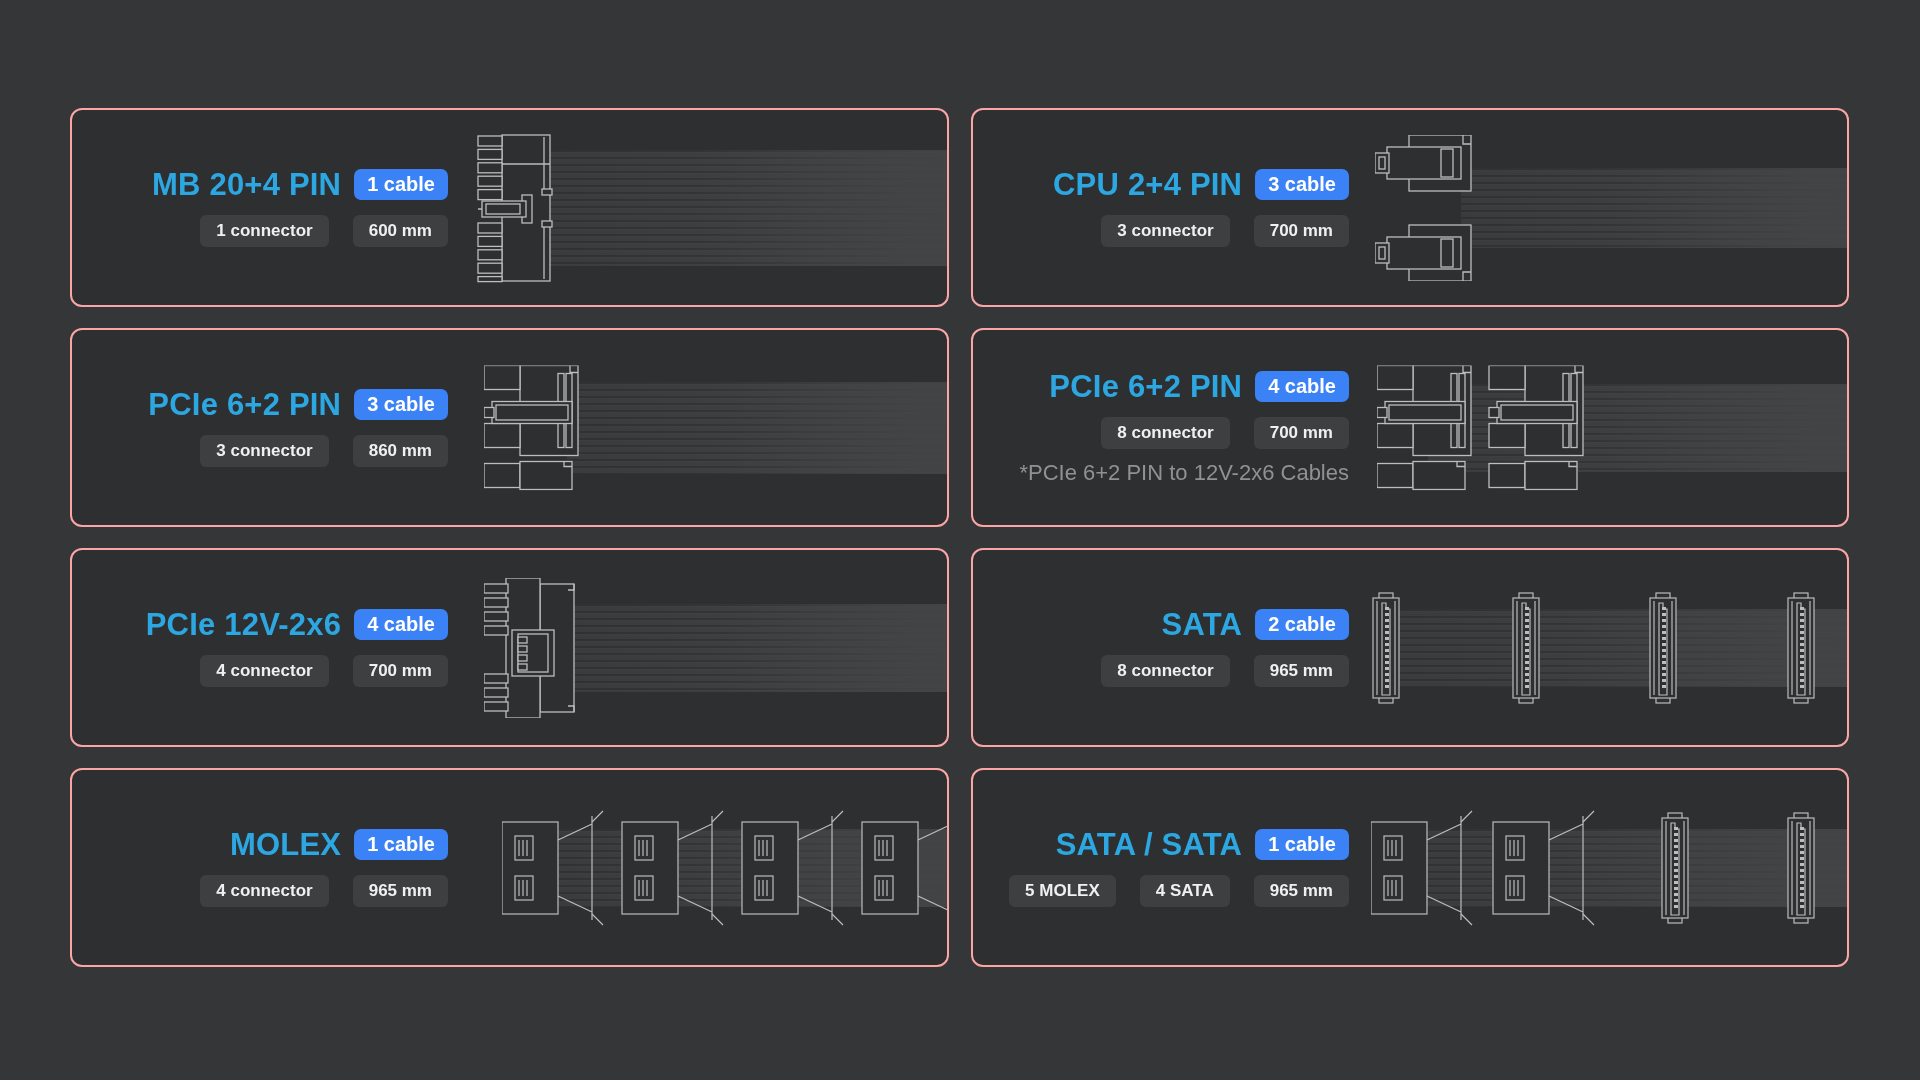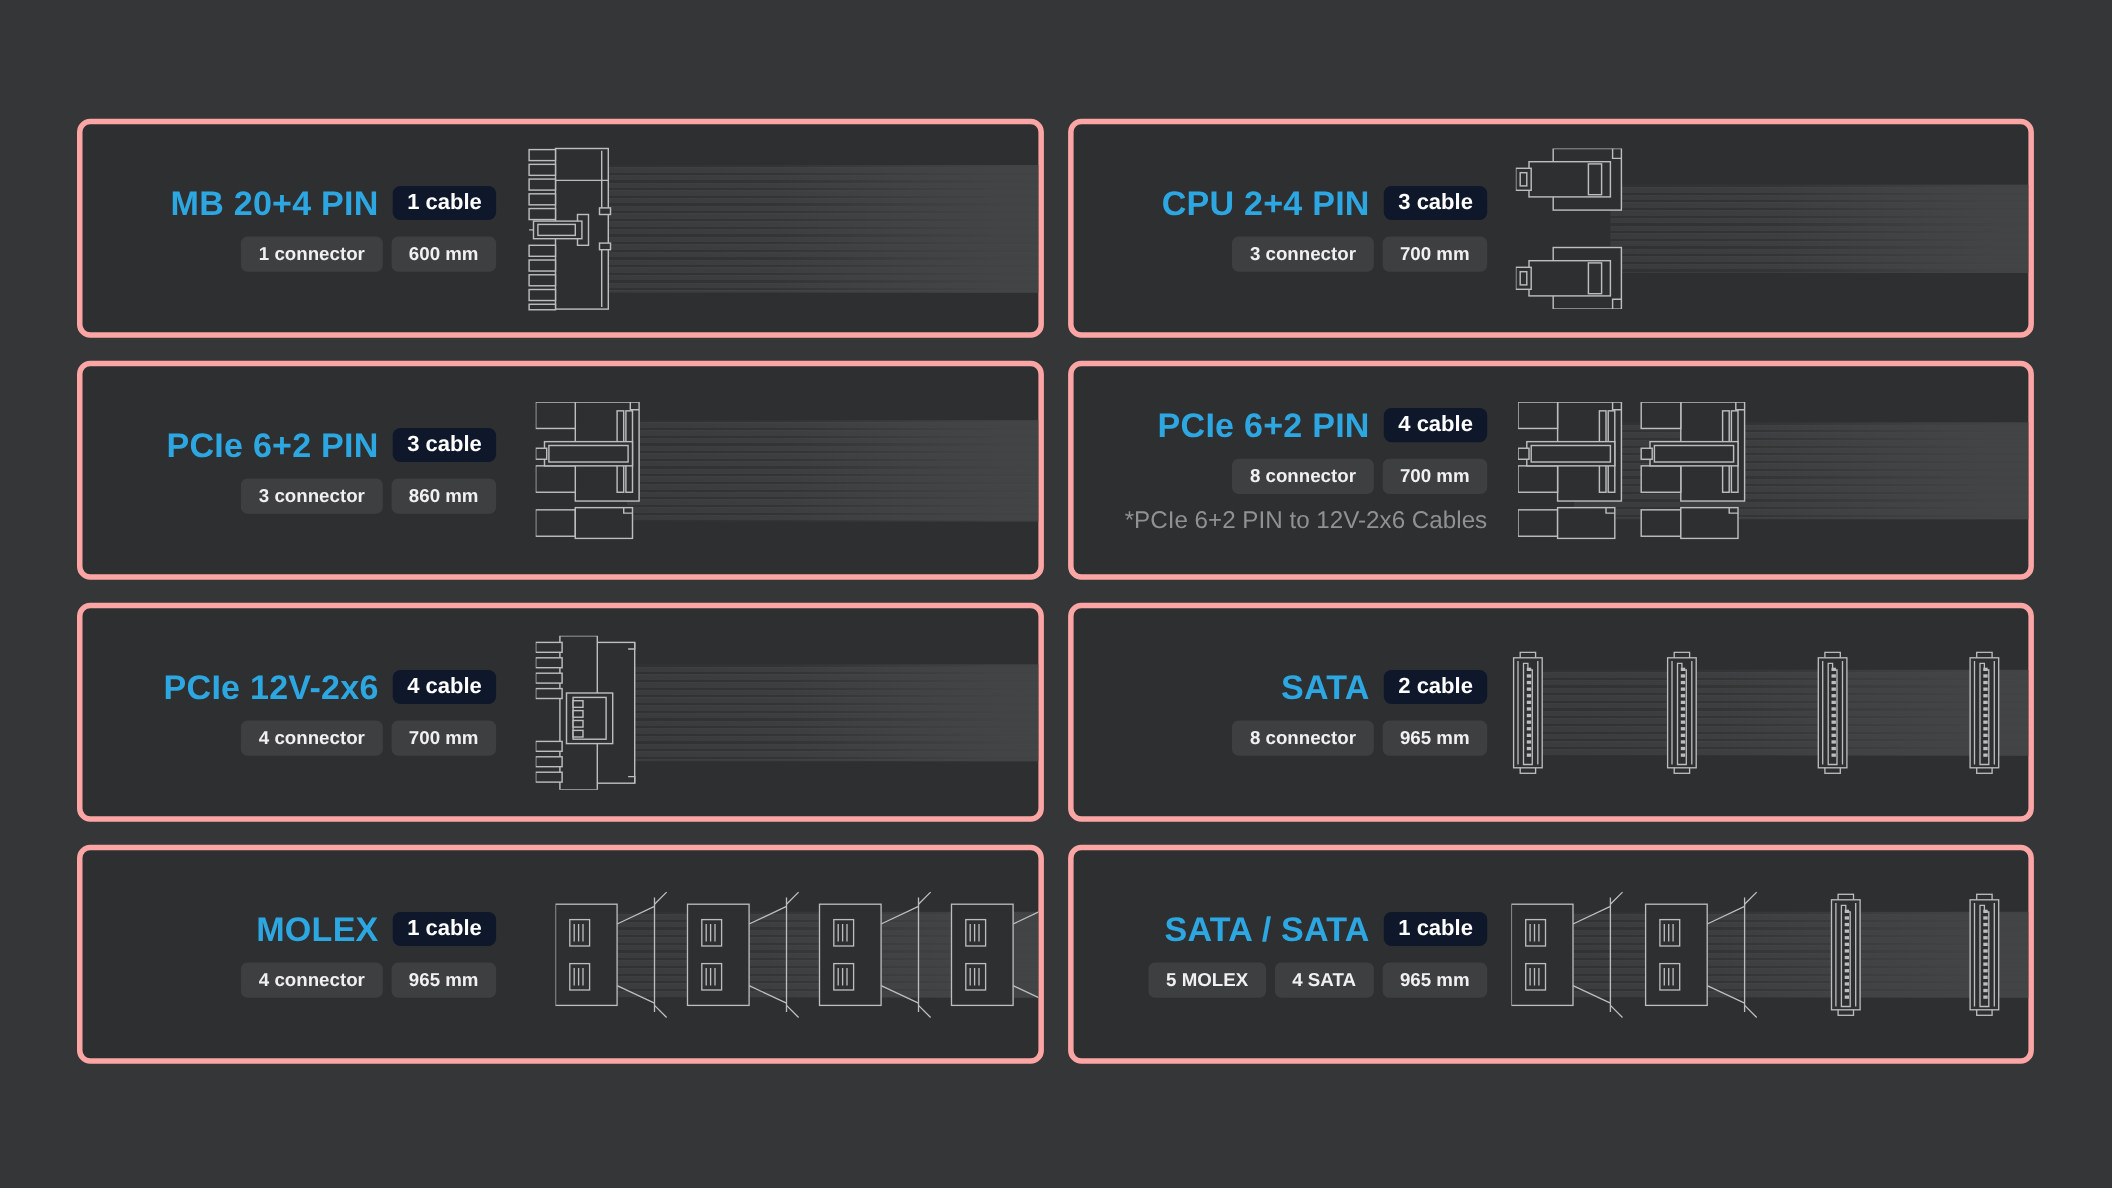--- a/index.html
+++ b/index.html
@@ -9,38 +9,38 @@
     font-family:"Liberation Sans","DejaVu Sans",sans-serif;
     -webkit-font-smoothing:antialiased;
   }
   .grid{
     position:absolute;left:70px;top:108px;width:1779px;
     display:grid;grid-template-columns:879px 878px;grid-auto-rows:199px;
     column-gap:22px;row-gap:21px;
   }
   .card{
     position:relative;box-sizing:border-box;
-    background:#2e2f31;border:5px solid #fca5a5;border-radius:12px;
+    background:#2e2f31;border:2px solid #fca5a5;border-radius:12px;
     overflow:hidden;
   }
   
   .textblock{
     position:absolute;z-index:3;left:0;top:0;bottom:0;width:376px;
     display:flex;flex-direction:column;justify-content:center;align-items:flex-end;
   }
   .title-row{display:flex;align-items:center;gap:13px;}
   .card-title{
     color:#2ca7e2;font-size:31px;font-weight:700;letter-spacing:.2px;line-height:1;
     white-space:nowrap;
   }
   .badge-blue{
-    background:#0f172a;color:#ffffff;font-size:20px;font-weight:600;
+    background:#3b82f6;color:#ffffff;font-size:20px;font-weight:600;
     padding:5px 13px 6px;border-radius:7px;line-height:1;white-space:nowrap;
   }
-  .spec-row{display:flex;gap:8px;margin-top:15px;}
+  .spec-row{display:flex;gap:24px;margin-top:15px;}
   .badge-gray{
     background:#3e3f41;color:#f0f0f1;font-size:17px;font-weight:600;
     padding:7px 16px 8px;border-radius:6px;line-height:1;white-space:nowrap;
   }
   .note{margin-top:13px;color:#8f9193;font-size:22px;line-height:1;white-space:nowrap;}
   
   .ribbon{
     position:absolute;z-index:1;right:0;top:50%;transform:translateY(-50%);
     background:
       linear-gradient(to right, rgba(67,68,70,0) 40%, rgba(67,68,70,.9) 92%),

